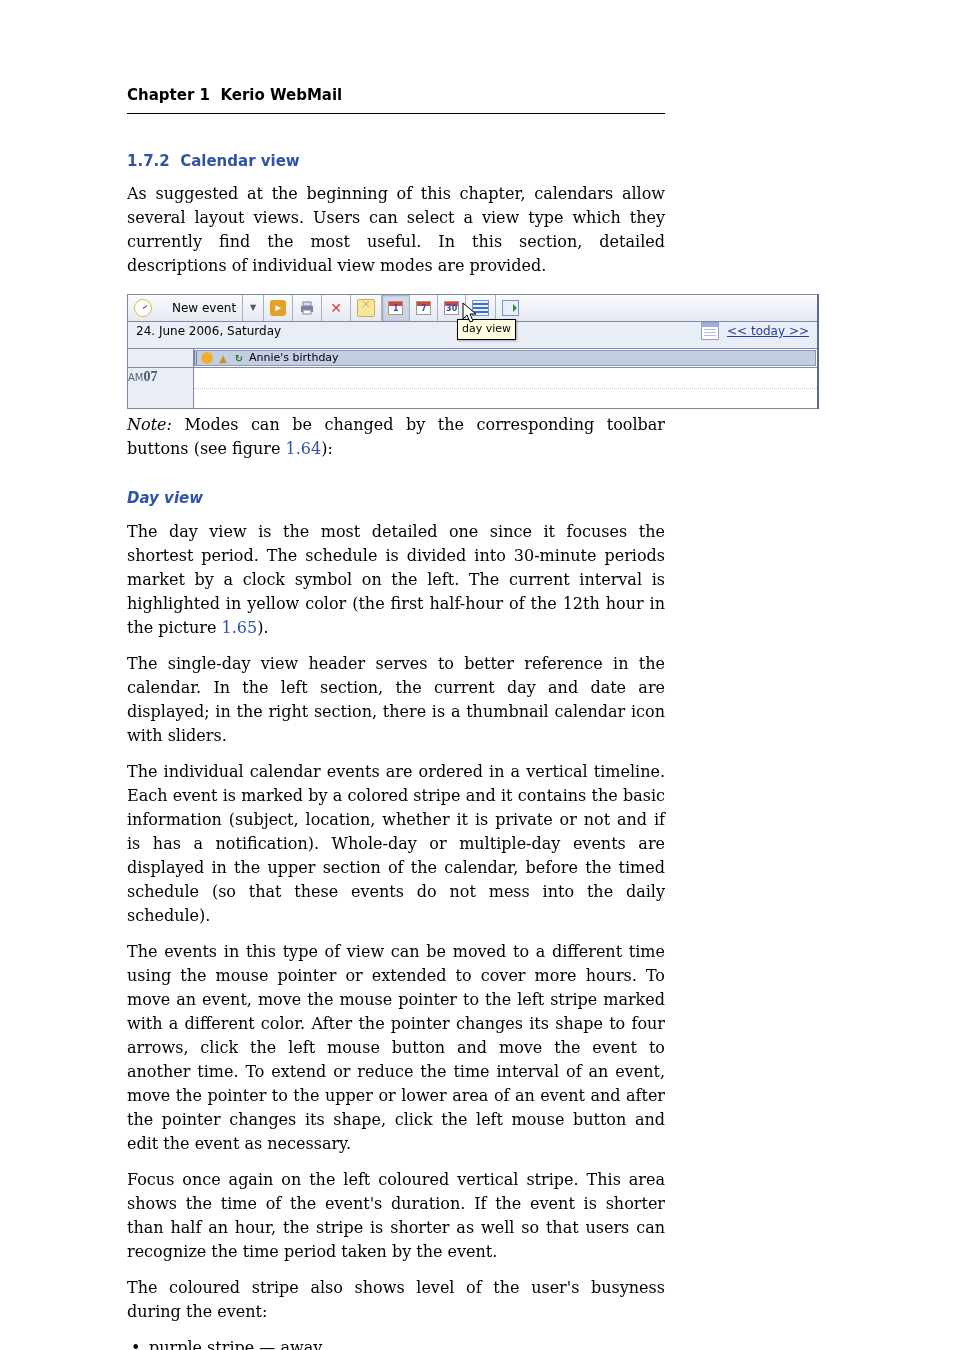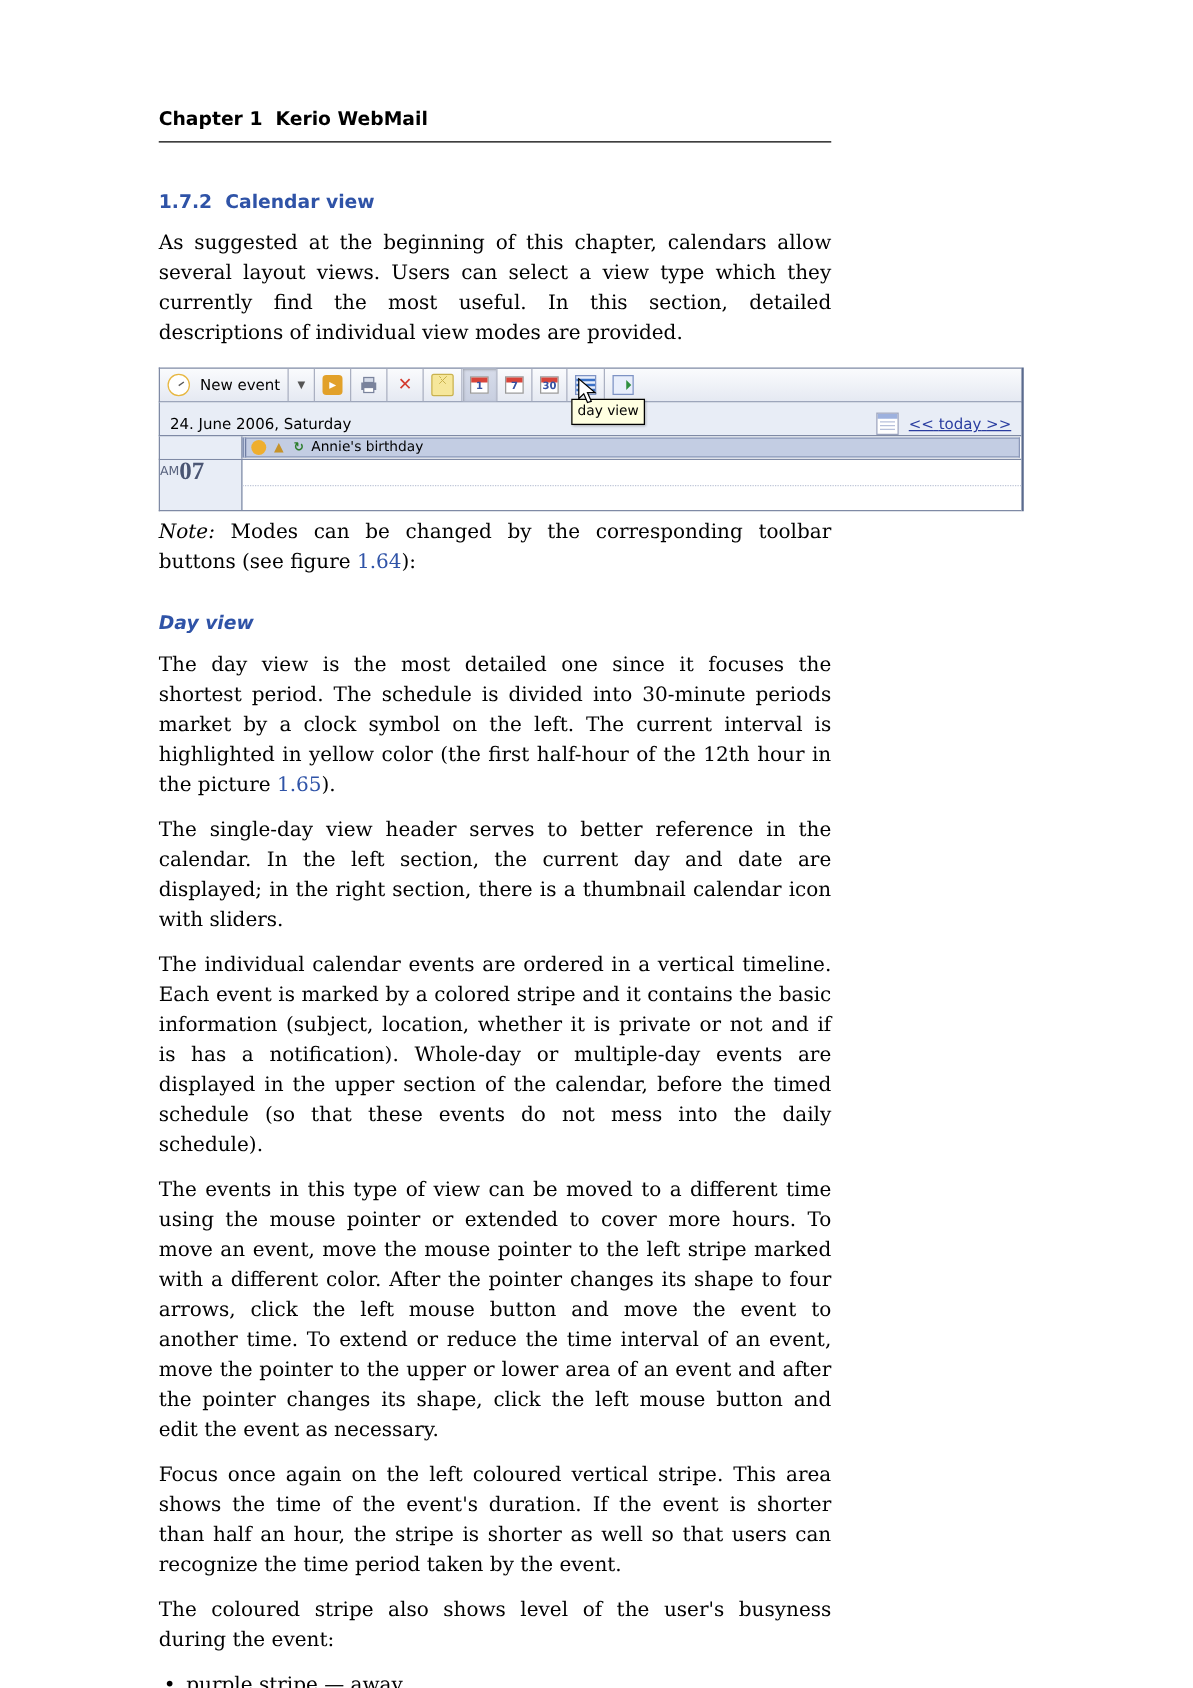--- a/index.html
+++ b/index.html
@@ -96,21 +96,21 @@
     display: flex;
     align-items: stretch;
     height: 26px;
     border: 1px solid #7f8aa5;
     border-right: 0;
     background: linear-gradient(#fafbfd, #e5e9f2);
   }
   .tb-btn {
     display: flex;
     align-items: center;
-    gap: 8px;
+    gap: 20px;
     padding: 0 6px;
     border-right: 1px solid #aab0c1;
     color: #000;
   }
   .tb-btn.pressed {
     background: linear-gradient(#d7dcea, #c8cfe0);
     box-shadow: inset 1px 1px 2px rgba(0,0,0,.25);
   }
   .tb-icon {
     width: 16px;
@@ -185,21 +185,21 @@
     border: 1px solid #7e93c4;
     position: relative;
   }
   .ico-listwide::after {
     content:""; position:absolute; right:-3px; top:3px;
     border: 4px solid transparent;
     border-left-color:#2e8f3e;
   }
   .daterow {
     display: flex;
-    align-items: flex-end;
+    align-items: flex-start;
     height: 26px;
     border: 1px solid #7f8aa5;
     border-top: 0;
     border-right: 0;
     background: #e8edf6;
     padding: 0 8px;
     position: relative;
   }
   .daterow .spacer { flex: 1; }
   .tooltip {
@@ -288,21 +288,21 @@
   }
   .gridbody .timecol {
     display: flex;
     flex-direction: row;
     justify-content: flex-start;
     padding-right: 4px;
     text-align: right;
     color: #59637e;
   }
   .timecol .ampm { font-size: 10px; height: 14px; padding-top:2px;}
-  .timecol .hour { font-family: Georgia, serif; font-size: 20px; font-weight: 600; line-height: 18px; color:#4a5573;}
+  .timecol .hour { font-family: Georgia, serif; font-size: 14px; font-weight: 600; line-height: 18px; color:#4a5573;}
   .gridmain {
     flex: 1;
     position: relative;
   }
   .gridmain .half {
     position: absolute;
     left: 0; right: 0;
     top: 50%;
     border-top: 1px dotted #bfc6d8;
   }

